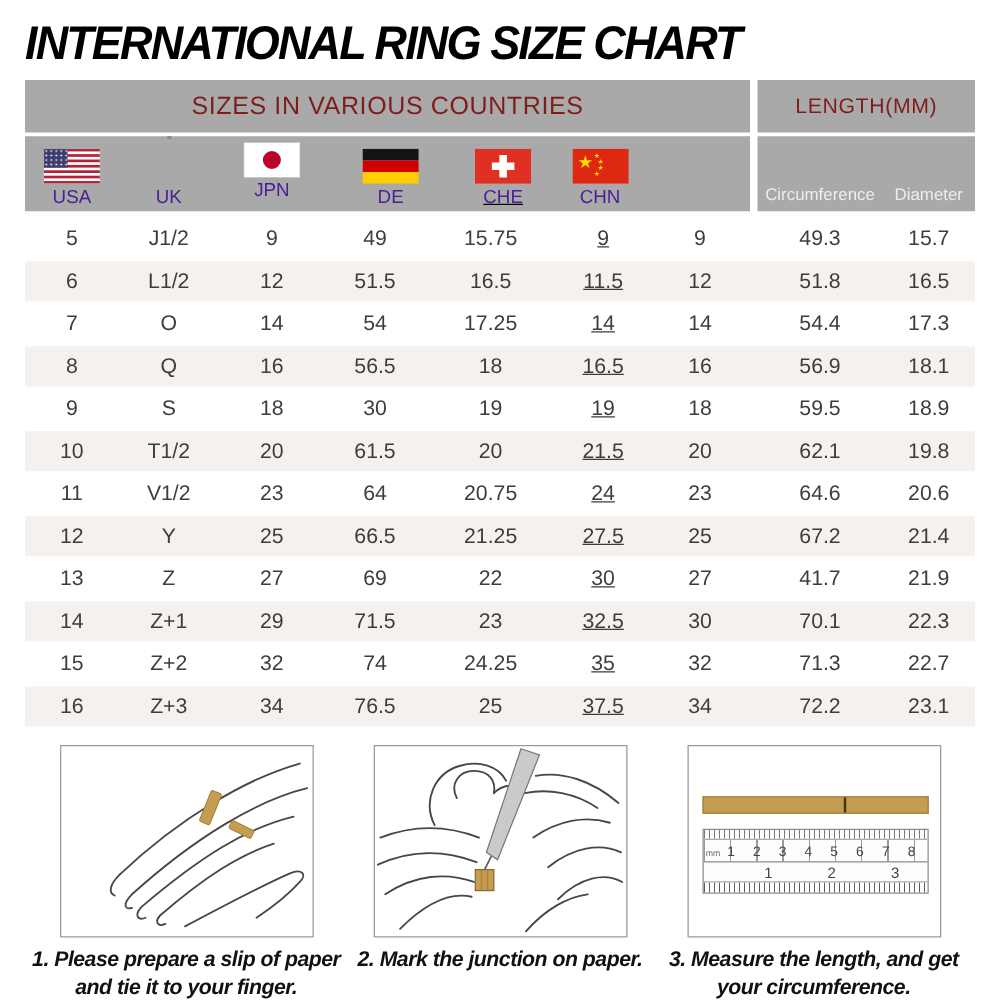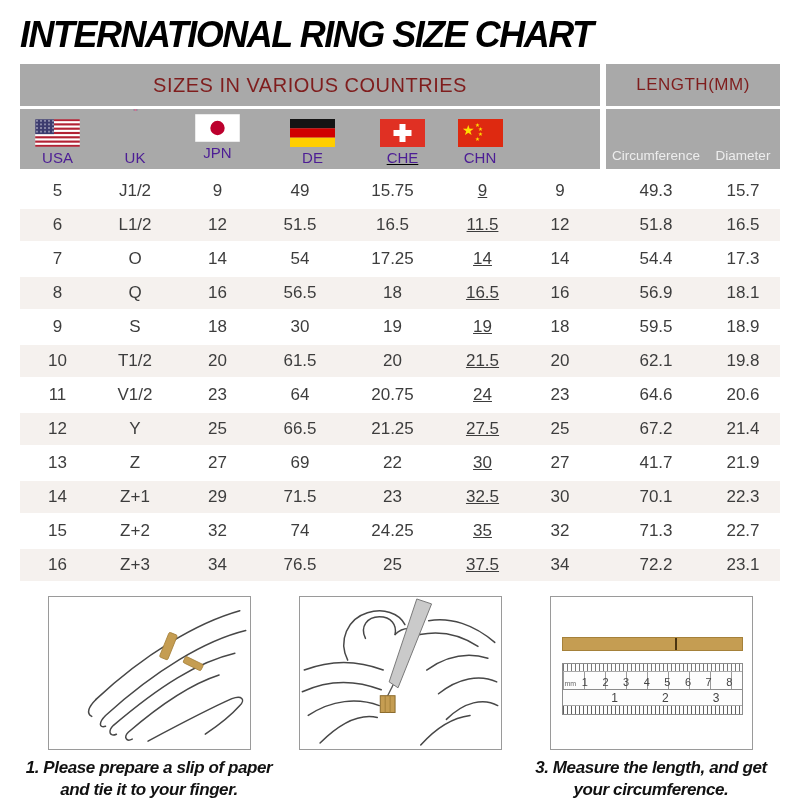--- a/index.html
+++ b/index.html
@@ -359,20 +359,21 @@
             <path d="M140,98 C160,82 182,78 199,86"></path>
             <path d="M148,124 C166,106 186,102 200,110"></path>
             <path d="M122,150 C138,132 156,122 172,120"></path>
           </g>
           <polygon points="118,2 133,7 99,92 90,86" fill="#cacaca" stroke="#777" stroke-width="1"></polygon>
           <path d="M94,89 L88,101" stroke="#555" stroke-width="1.3"></path>
           <rect x="81" y="100" width="15" height="17" fill="#c59d52" stroke="#8a6a2c" stroke-width="1"></rect>
           <path d="M86,100 V117 M91,100 V117" stroke="#a5813a" stroke-width="1"></path>
         </svg>
       </div>
+      <div class="fig-caption">2. Mark the junction on paper.</div>
     </div>
 
     <div class="fig">
       <div class="fig-box">
         <div class="ruler-wrap">
           <div class="paper-strip">
             <div class="strip-mark"></div>
           </div>
           <div class="ruler">
             <div class="ticks-top"></div>

